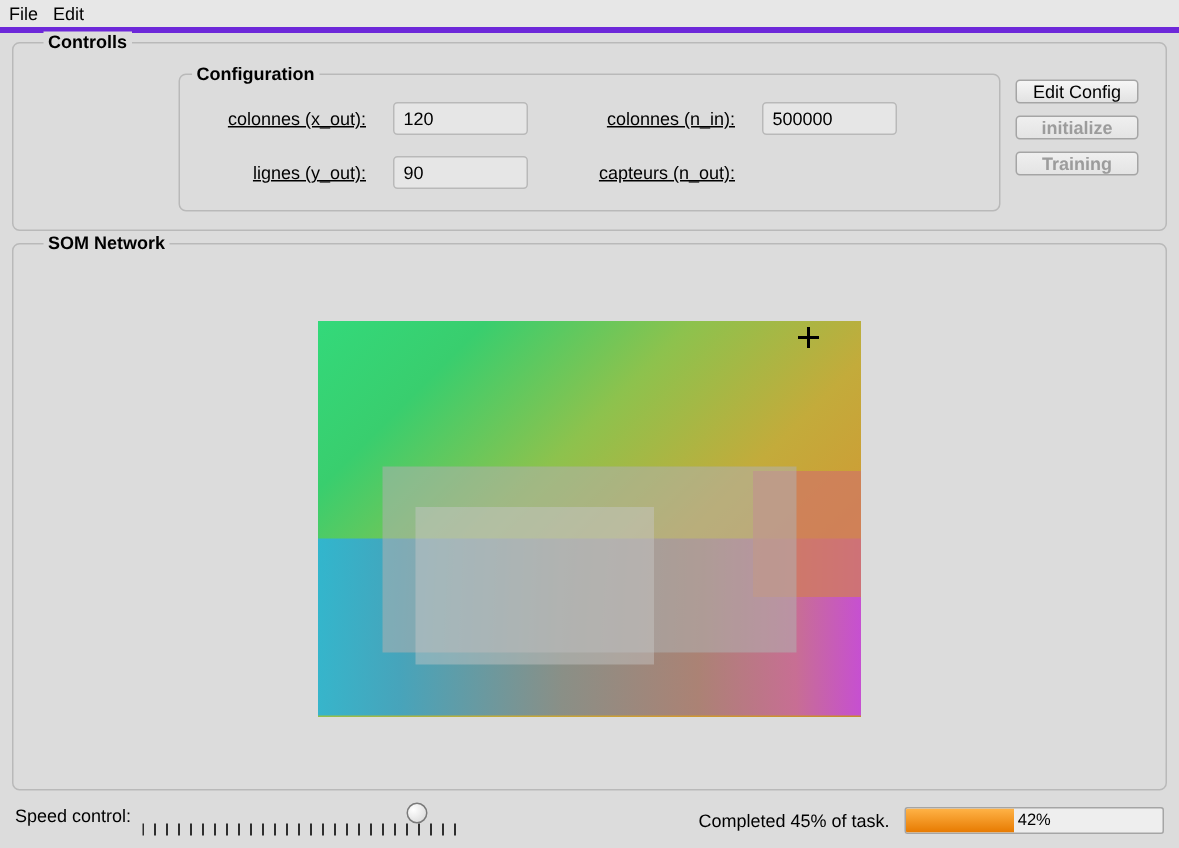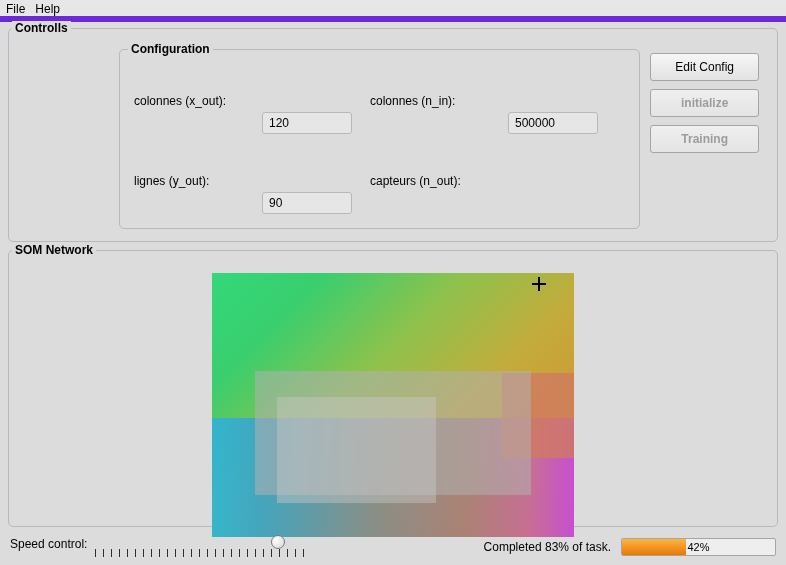--- a/index.html
+++ b/index.html
@@ -10,62 +10,62 @@
     font-size:12px;color:#000;
     box-sizing:border-box;
     display:flex;flex-direction:column;
   }
   *{box-sizing:border-box;}
 
   
   .menubar{
     height:22px;
     background:#e7e7e7;
-    border-bottom:6px solid #6d28d9;
-    display:flex;align-items:flex-end;
+    border-bottom:4px solid #6d28d9;
+    display:flex;align-items:center;
     padding:0 6px;gap:10px;
   }
   .menubar span{cursor:default;}
 
   
   .group{
     border:1px solid #b9b9b9;
     border-radius:5px;
     margin:6px 8px 2px 8px;
     padding:16px 10px 10px 10px;
     position:relative;
   }
   .group-title{
-    position:absolute;top:-8px;left:3px;
+    position:absolute;top:-8px;left:20px;
     background:#dcdcdc;padding:0 3px;
     font-weight:bold;
   }
 
   .controls-body{display:flex;align-items:flex-start;gap:10px;padding:4px 8px 2px 100px;}
   .config-box{
     flex:1;
     border:1px solid #b9b9b9;border-radius:5px;
     padding:18px 14px 14px 14px;
     position:relative;
   }
   .config-title{
     position:absolute;top:-8px;left:8px;
     background:#dcdcdc;padding:0 3px;font-weight:bold;
   }
   .grid{display:grid;grid-template-columns:110px 90px 120px 90px;column-gap:18px;row-gap:14px;align-items:center;}
-  .grid label{}
+  .grid label{text-align:right;text-decoration:underline;}
   .text-input{
     height:22px;padding:2px 6px;
     border:1px solid #b9b9b9;border-radius:3px;
-    background:#e6e6e6;color:#000;font:inherit;margin-top:44px;
+    background:#e6e6e6;color:#000;font:inherit;
   }
 
   .btn-col{display:flex;flex-direction:column;gap:8px;padding-top:4px;}
   .btn{
-    height:28px;min-width:82px;padding:0 24px;
+    height:16px;min-width:82px;padding:0 10px;
     border:1px solid #a5a5a5;border-radius:3px;
     background:linear-gradient(#f6f6f6,#e2e2e2);
     font:inherit;cursor:pointer;
   }
   .btn:disabled,.btn.disabled{
     color:#9c9c9c;cursor:default;
     background:linear-gradient(#efefef,#e4e4e4);
     font-weight:bold;
   }
 
@@ -117,40 +117,40 @@
     background:repeating-linear-gradient(90deg,#2e2e2e 0 1px,transparent 1px 8px);
   }
   .slider .knob{
     position:absolute;top:-2px;width:14px;height:14px;
     border:1px solid #7a7a7a;border-radius:50%;
     background:radial-gradient(circle at 30% 30%,#fff,#d5d5d5);
     transform:translateX(-50%);
   }
   .status-text{white-space:nowrap;}
   .progress{
-    width:155px;height:18px;
+    width:173px;height:18px;
     border:1px solid #a5a5a5;background:#eee;
     position:relative;border-radius:2px;overflow:hidden;
   }
   .progress .bar{
     position:absolute;left:0;top:0;bottom:0;
     background:linear-gradient(#ffb347,#e77a00);
   }
   .progress .txt{
     position:absolute;inset:0;display:flex;align-items:center;justify-content:center;
     font-size:11px;
   }
   .flex-spacer{flex:1;}
 </style>
 </head>
 <body>
 
 <div class="menubar">
   <span>File</span>
-  <span>Help</span>
+  <span>Edit</span>
 </div>
 
 <div class="group">
   <div class="group-title">Controlls</div>
   <div class="controls-body">
     <div class="config-box">
       <div class="config-title">Configuration</div>
       <div class="grid">
         <label>colonnes (x_out):</label>
         <input class="text-input" value="120" style="">
@@ -186,18 +186,18 @@
 
 <div class="footer">
   <div class="speed-wrap">
     <span>Speed control:</span>
     <div class="slider">
       <div class="ticks"></div>
       <div class="knob" style="left: 87%;"></div>
     </div>
   </div>
   <div class="flex-spacer"></div>
-  <span class="status-text">Completed 83% of task.</span>
+  <span class="status-text">Completed 45% of task.</span>
   <div class="progress">
     <div class="bar" style="width: 42%;"></div>
     <div class="txt">42%</div>
   </div>
 </div>
 
 </body></html>

